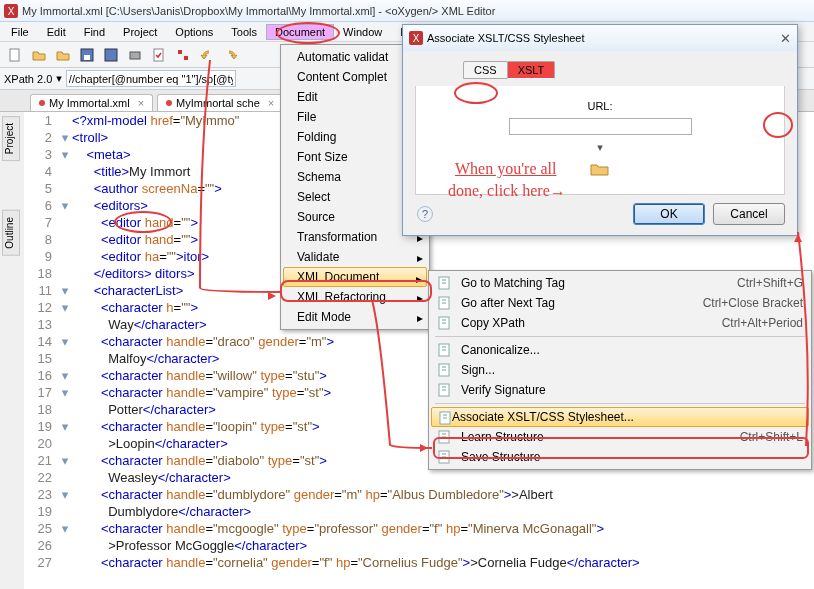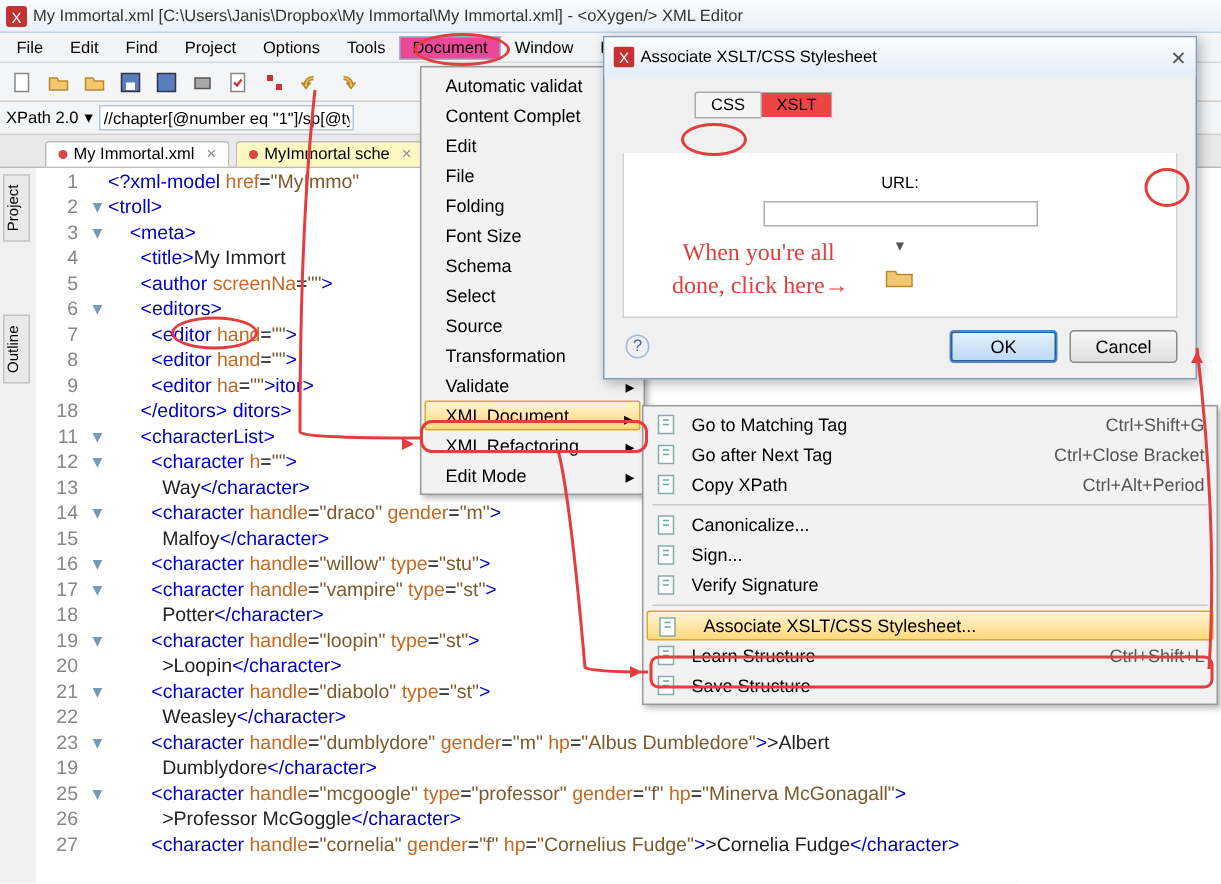--- a/index.html
+++ b/index.html
@@ -1,54 +1,54 @@
 <!DOCTYPE html>
 <html><head>
 <meta charset="utf-8">
 <style>
   * { box-sizing: border-box; font-family: "Segoe UI", Tahoma, sans-serif; }
   body { margin:0; padding:0; width:814px; height:589px; background:#f0f0f0; position:relative; overflow:hidden; font-size:11px; }
   .titlebar { height:22px; background:linear-gradient(#f9fbfe,#e9f1fb); display:flex; align-items:center; padding-left:4px; color:#333; border-bottom:1px solid #c2d2e6; }
   .titlebar svg { margin-right:4px; }
   .menubar { height:20px; background:#f3f4f6; display:flex; align-items:center; padding-left:2px; border-bottom:1px solid #d7d7d7; }
   .menubar .mitem { padding:2px 9px; cursor:default; }
-  .menubar .mitem.active { background:#ec4899; border:1px solid #9cb6d4; padding:1px 8px; }
+  .menubar .mitem.active { background:#f0abfc; border:1px solid #9cb6d4; padding:1px 8px; }
   .toolbar { height:26px; background:#f4f5f6; display:flex; align-items:center; border-bottom:1px solid #cfcfcf; padding-left:4px; gap:2px; }
   .toolbar .tbtn { width:22px; height:22px; border:1px solid transparent; display:flex; align-items:center; justify-content:center; }
   .xpathbar { height:22px; background:#f4f5f6; display:flex; align-items:center; border-bottom:1px solid #cfcfcf; padding-left:4px; font-size:11px; }
   .xpathbar input { height:17px; font-size:11px; border:1px solid #b4c5d8; padding:0 2px; }
   .tabs { height:22px; background:#e9e9e9; display:flex; align-items:flex-end; padding-left:30px; border-bottom:1px solid #bcbcbc; }
   .ftab { background:#fff; border:1px solid #bcbcbc; border-bottom:none; padding:2px 8px; margin-right:4px; border-radius:3px 3px 0 0; display:flex; align-items:center; gap:4px; font-size:11px; }
   .ftab .dot { width:6px; height:6px; border-radius:50%; background:#d44; display:inline-block; }
   .ftab .close { color:#888; margin-left:4px; }
-  .ftab.inactive { background:#fef9c3; }
+  .ftab.inactive { background:#ffffff; }
   .sidetab { position:absolute; left:2px; top:116px; width:18px; background:#e9e9e9; border:1px solid #c4c4c4; writing-mode:vertical-rl; transform:rotate(180deg); text-align:center; font-size:10px; padding:6px 1px; }
   .sidetab.s2 { top:210px; }
   .editor { position:absolute; left:24px; top:112px; right:0; bottom:0; background:#fff; font-family:Consolas,monospace; font-size:13px; overflow:hidden; }
   .gutter { width:34px; text-align:right; color:#888; padding-right:6px; display:inline-block; }
   .fold { width:14px; display:inline-block; color:#7a99b8; text-align:center; }
   .line { white-space:pre; line-height:17px; height:17px; }
   .lt { color:#0000c8; }
   .attr { color:#c66820; }
   .av { color:#7b5a2b; }
   .txt { color:#222; }
   .menu-dropdown { position:absolute; left:280px; top:44px; width:150px; background:#f2f2f2; border:1px solid #9a9a9a; box-shadow:2px 2px 4px rgba(0,0,0,.3); z-index:5; padding:2px; }
   .menu-dropdown .mi { padding:3px 18px 3px 14px; font-size:12px; position:relative; }
   .menu-dropdown .mi.hov { background:linear-gradient(#fff3d6,#ffda7a); border:1px solid #e0a632; padding:2px 17px 2px 13px; border-radius:2px; }
   .menu-dropdown .mi .arr { position:absolute; right:4px; top:4px; }
   .submenu { position:absolute; left:428px; top:270px; width:384px; background:#f2f2f2; border:1px solid #9a9a9a; box-shadow:2px 2px 4px rgba(0,0,0,.3); z-index:5; padding:2px; }
   .submenu .mi { padding:3px 6px 3px 30px; font-size:12px; position:relative; display:flex; justify-content:space-between; }
-  .submenu .mi.hov { background:linear-gradient(#fff3d6,#ffda7a); border:1px solid #e0a632; padding:2px 5px 2px 37px; border-radius:2px; }
+  .submenu .mi.hov { background:linear-gradient(#fff3d6,#ffda7a); border:1px solid #e0a632; padding:2px 5px 2px 20px; border-radius:2px; }
   .submenu .sep { height:1px; background:#cacaca; margin:3px 4px; }
   .submenu .ico { position:absolute; left:6px; top:2px; width:16px; height:16px; }
   .dialog { position:absolute; left:402px; top:24px; width:396px; background:#f0f0f0; border:1px solid #7d9cbd; box-shadow:2px 2px 8px rgba(0,0,0,.3); z-index:8; }
   .dialog .dtitle { height:26px; background:linear-gradient(#fbfdff,#e3edf8); display:flex; align-items:center; padding:0 6px; justify-content:space-between; }
   .dialog .dtitle .l { display:flex; align-items:center; gap:4px; }
   .dialog .dcontent { padding:10px 12px 8px 12px; }
-  .dtabs { display:flex; margin-bottom:24px;padding-left:48px; }
+  .dtabs { display:flex; margin-bottom:8px;padding-left:48px; }
   .dtabs .dt { border:1px solid #aaa; padding:2px 10px; background:#f4f4f4; font-size:11px; border-radius:2px 2px 0 0; margin-right:-1px; }
   .dtabs .dt.active { background:#ef4444; border-bottom:1px solid #fff; }
   .urlrow { display:flex; align-items:center; gap:6px; border:1px solid #d0d0d0; border-top:none; padding:14px 8px; background:#fff; margin-top:-1px;flex-direction:column; }
   .urlrow input { flex:1; height:20px; border:1px solid #abadb3; padding:0 2px; }
   .dlgbtns { display:flex; justify-content:flex-end; align-items:center; gap:8px; padding:8px 0 2px 0; }
   .dlgbtns .help { width:16px; height:16px; border:1px solid #9fbcdb; border-radius:50%; color:#3b6caa; text-align:center; line-height:14px; font-size:11px; margin-right:auto; margin-left:2px; }
   .stdbtn { min-width:72px; height:22px; background:linear-gradient(#f7f7f7,#e0e0e0); border:1px solid #888; border-radius:3px; font-size:12px; }
   .stdbtn.primary { background:linear-gradient(#e6f1fd,#bcd8f4); border:1px solid #4a82bd; outline:1px solid #295e9e; outline-offset:-2px; }
   .annot { position:absolute; color:#e33d3d; font-family:"Comic Sans MS","Segoe Script",cursive; font-size:16px; pointer-events:none; z-index:10; }
   .circleA { position:absolute; border:2px solid #e33d3d; border-radius:50%; pointer-events:none; z-index:10; }
@@ -309,21 +309,21 @@
     </div>
   </div>
 </div>
 
 <div class="circleA" style="left:276px; top:22px; width:64px; height:22px;"></div>
 <div class="circleA" style="left:454px; top:82px; width:44px; height:22px;"></div>
 <div class="circleA" style="left:763px; top:112px; width:30px; height:26px;"></div>
 <div class="circleA" style="left:114px; top:211px; width:58px; height:22px;"></div>
 <div style="position:absolute; left:280px; top:280px; width:152px; height:22px; border:2px solid #e33d3d; border-radius:8px; z-index:10; pointer-events:none;"></div>
 <div style="position:absolute; left:433px; top:437px; width:376px; height:22px; border:2px solid #e33d3d; border-radius:6px; z-index:10; pointer-events:none;"></div>
-<div class="annot" style="left:455px; top:160px;">When you're all</div>
+<div class="annot" style="left:455px; top:160px;text-decoration:underline;">When you're all</div>
 <div class="annot" style="left:448px; top:182px;">done, click here→</div>
 
 <svg width="814" height="589" style="position:absolute;left:0;top:0;z-index:9;pointer-events:none;">
   <path d="M210 60 Q200 150 200 288 Q200 292 280 292" stroke="#e33d3d" stroke-width="2" fill="none"></path>
   <path d="M276 296 l-8 -4 l0 8 z" fill="#e33d3d"></path>
   <path d="M372 300 Q380 330 390 445 Q395 448 432 448" stroke="#e33d3d" stroke-width="2" fill="none"></path>
   <path d="M428 448 l-8 -4 l0 8 z" fill="#e33d3d"></path>
   <path d="M806 446 Q812 350 798 232" stroke="#e33d3d" stroke-width="2" fill="none"></path>
   <path d="M798 234 l-4 8 l8 0 z" fill="#e33d3d"></path>
 </svg>

